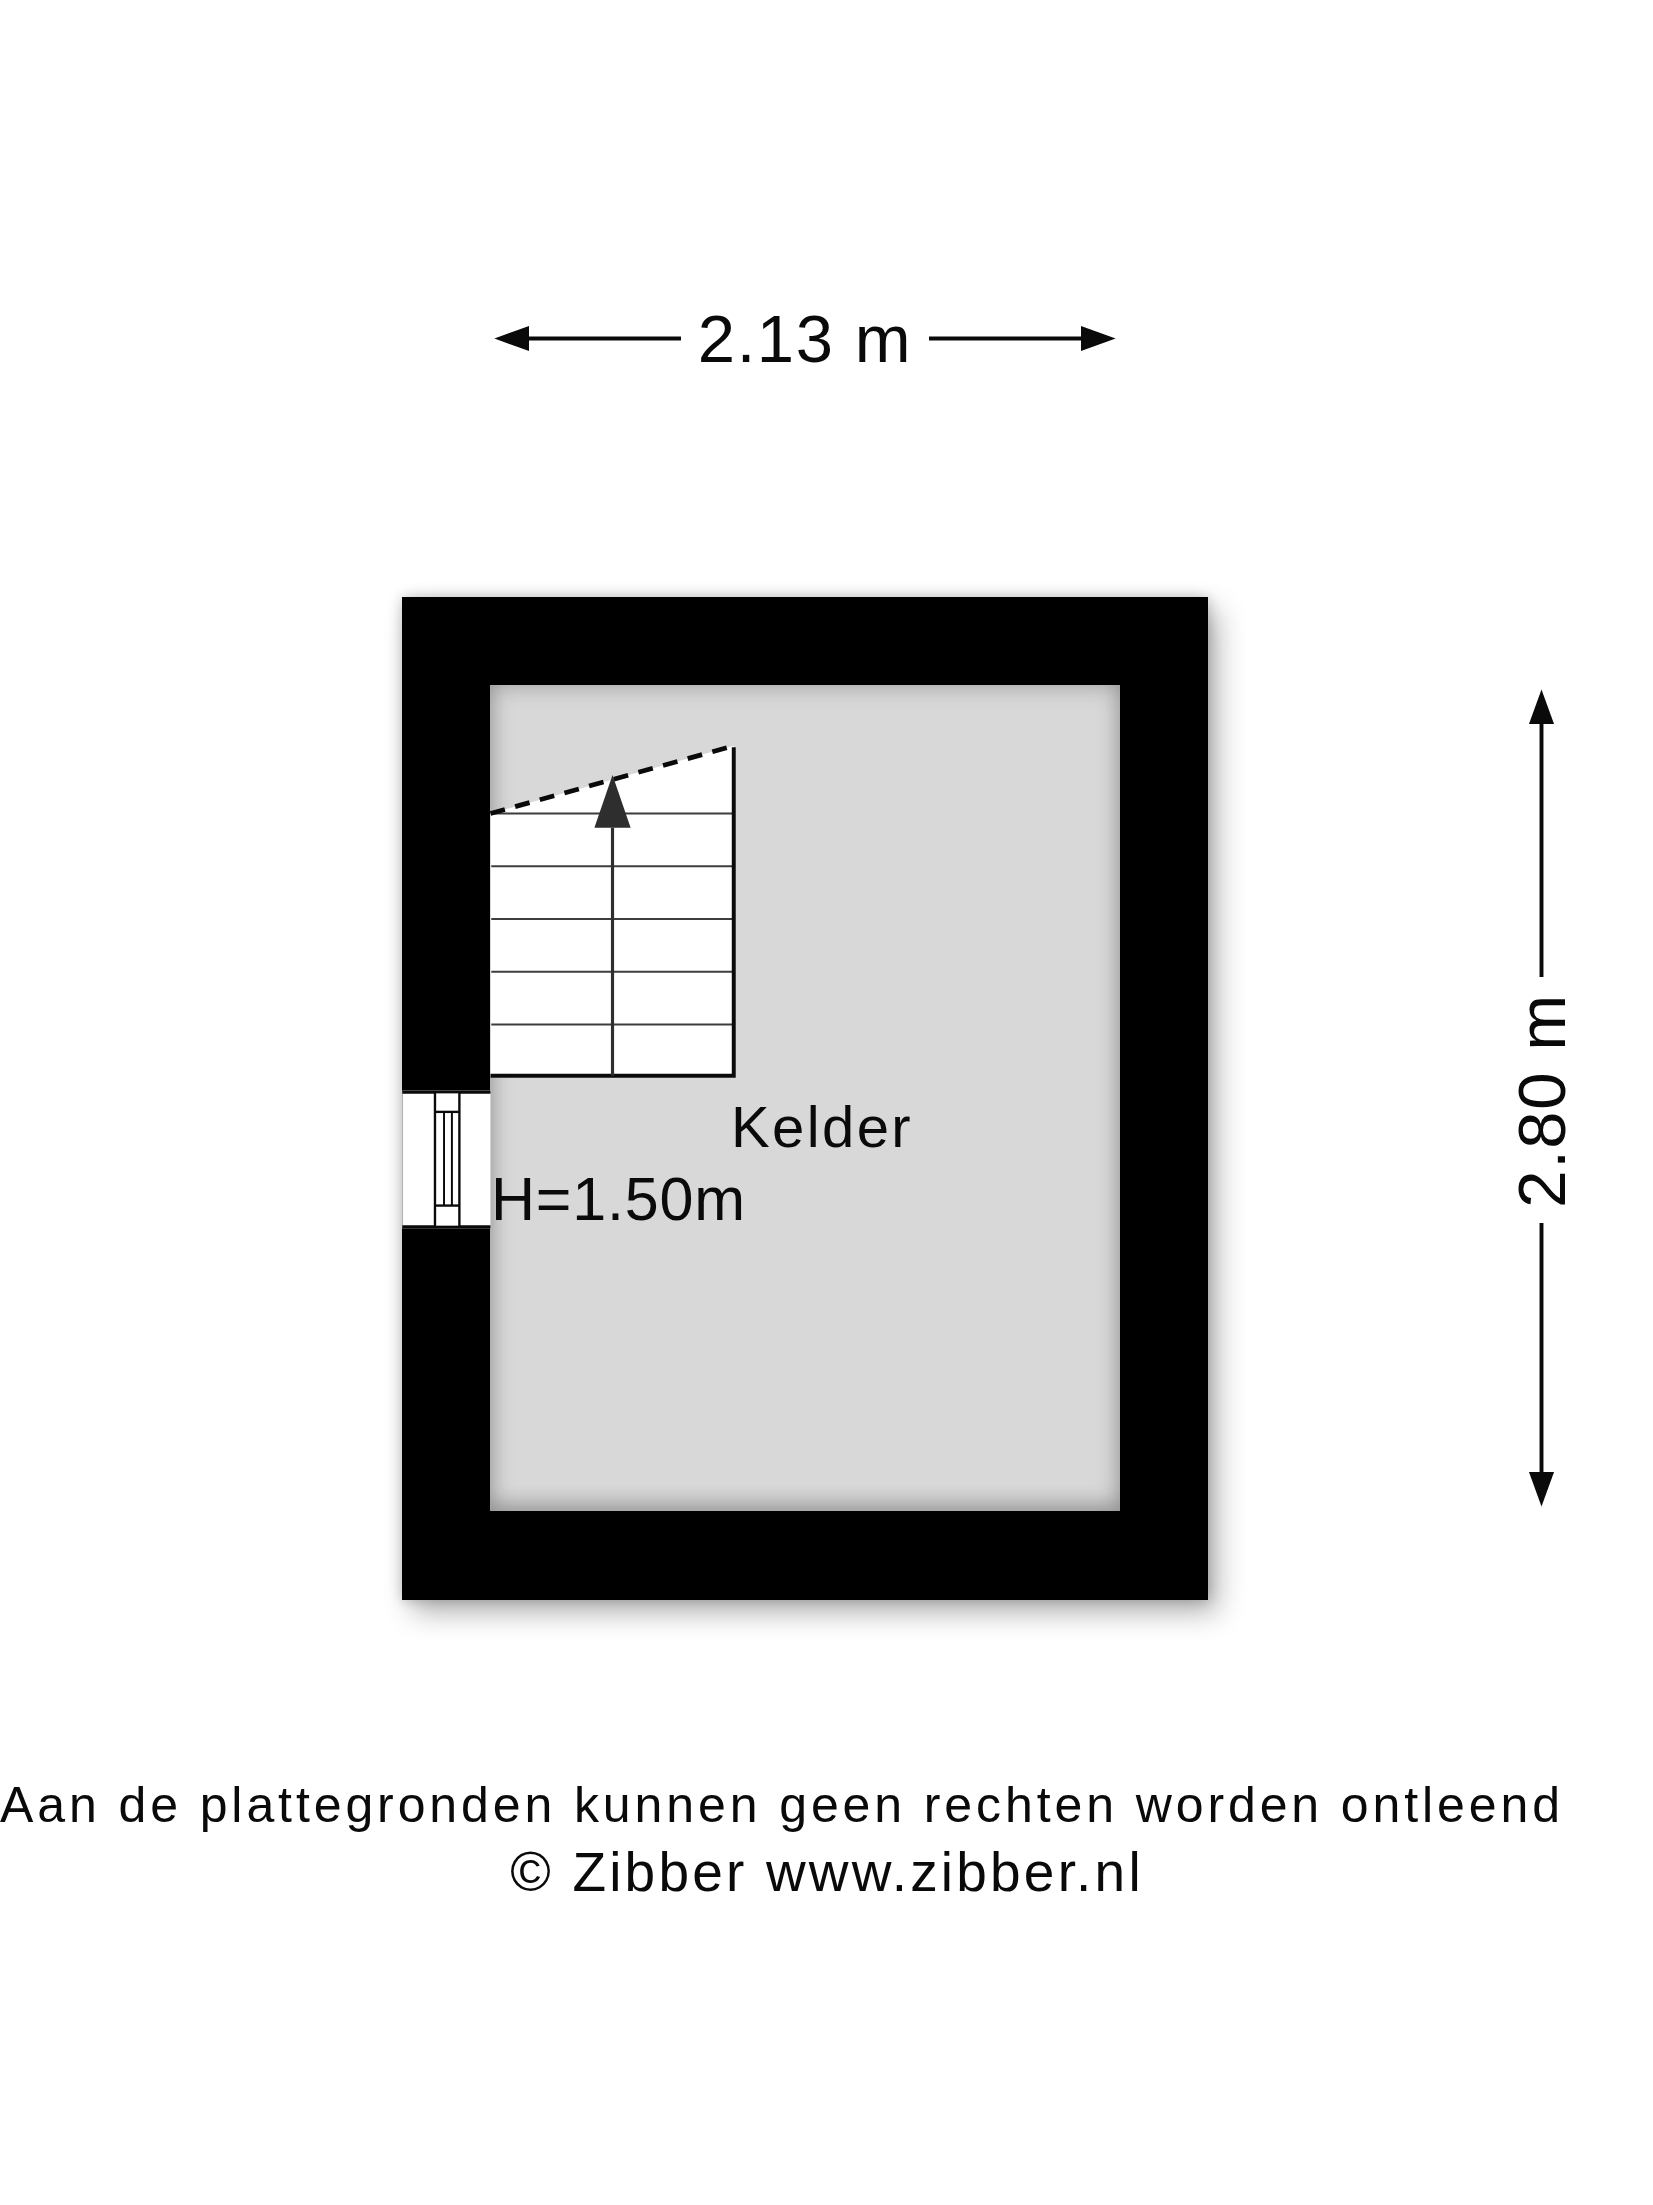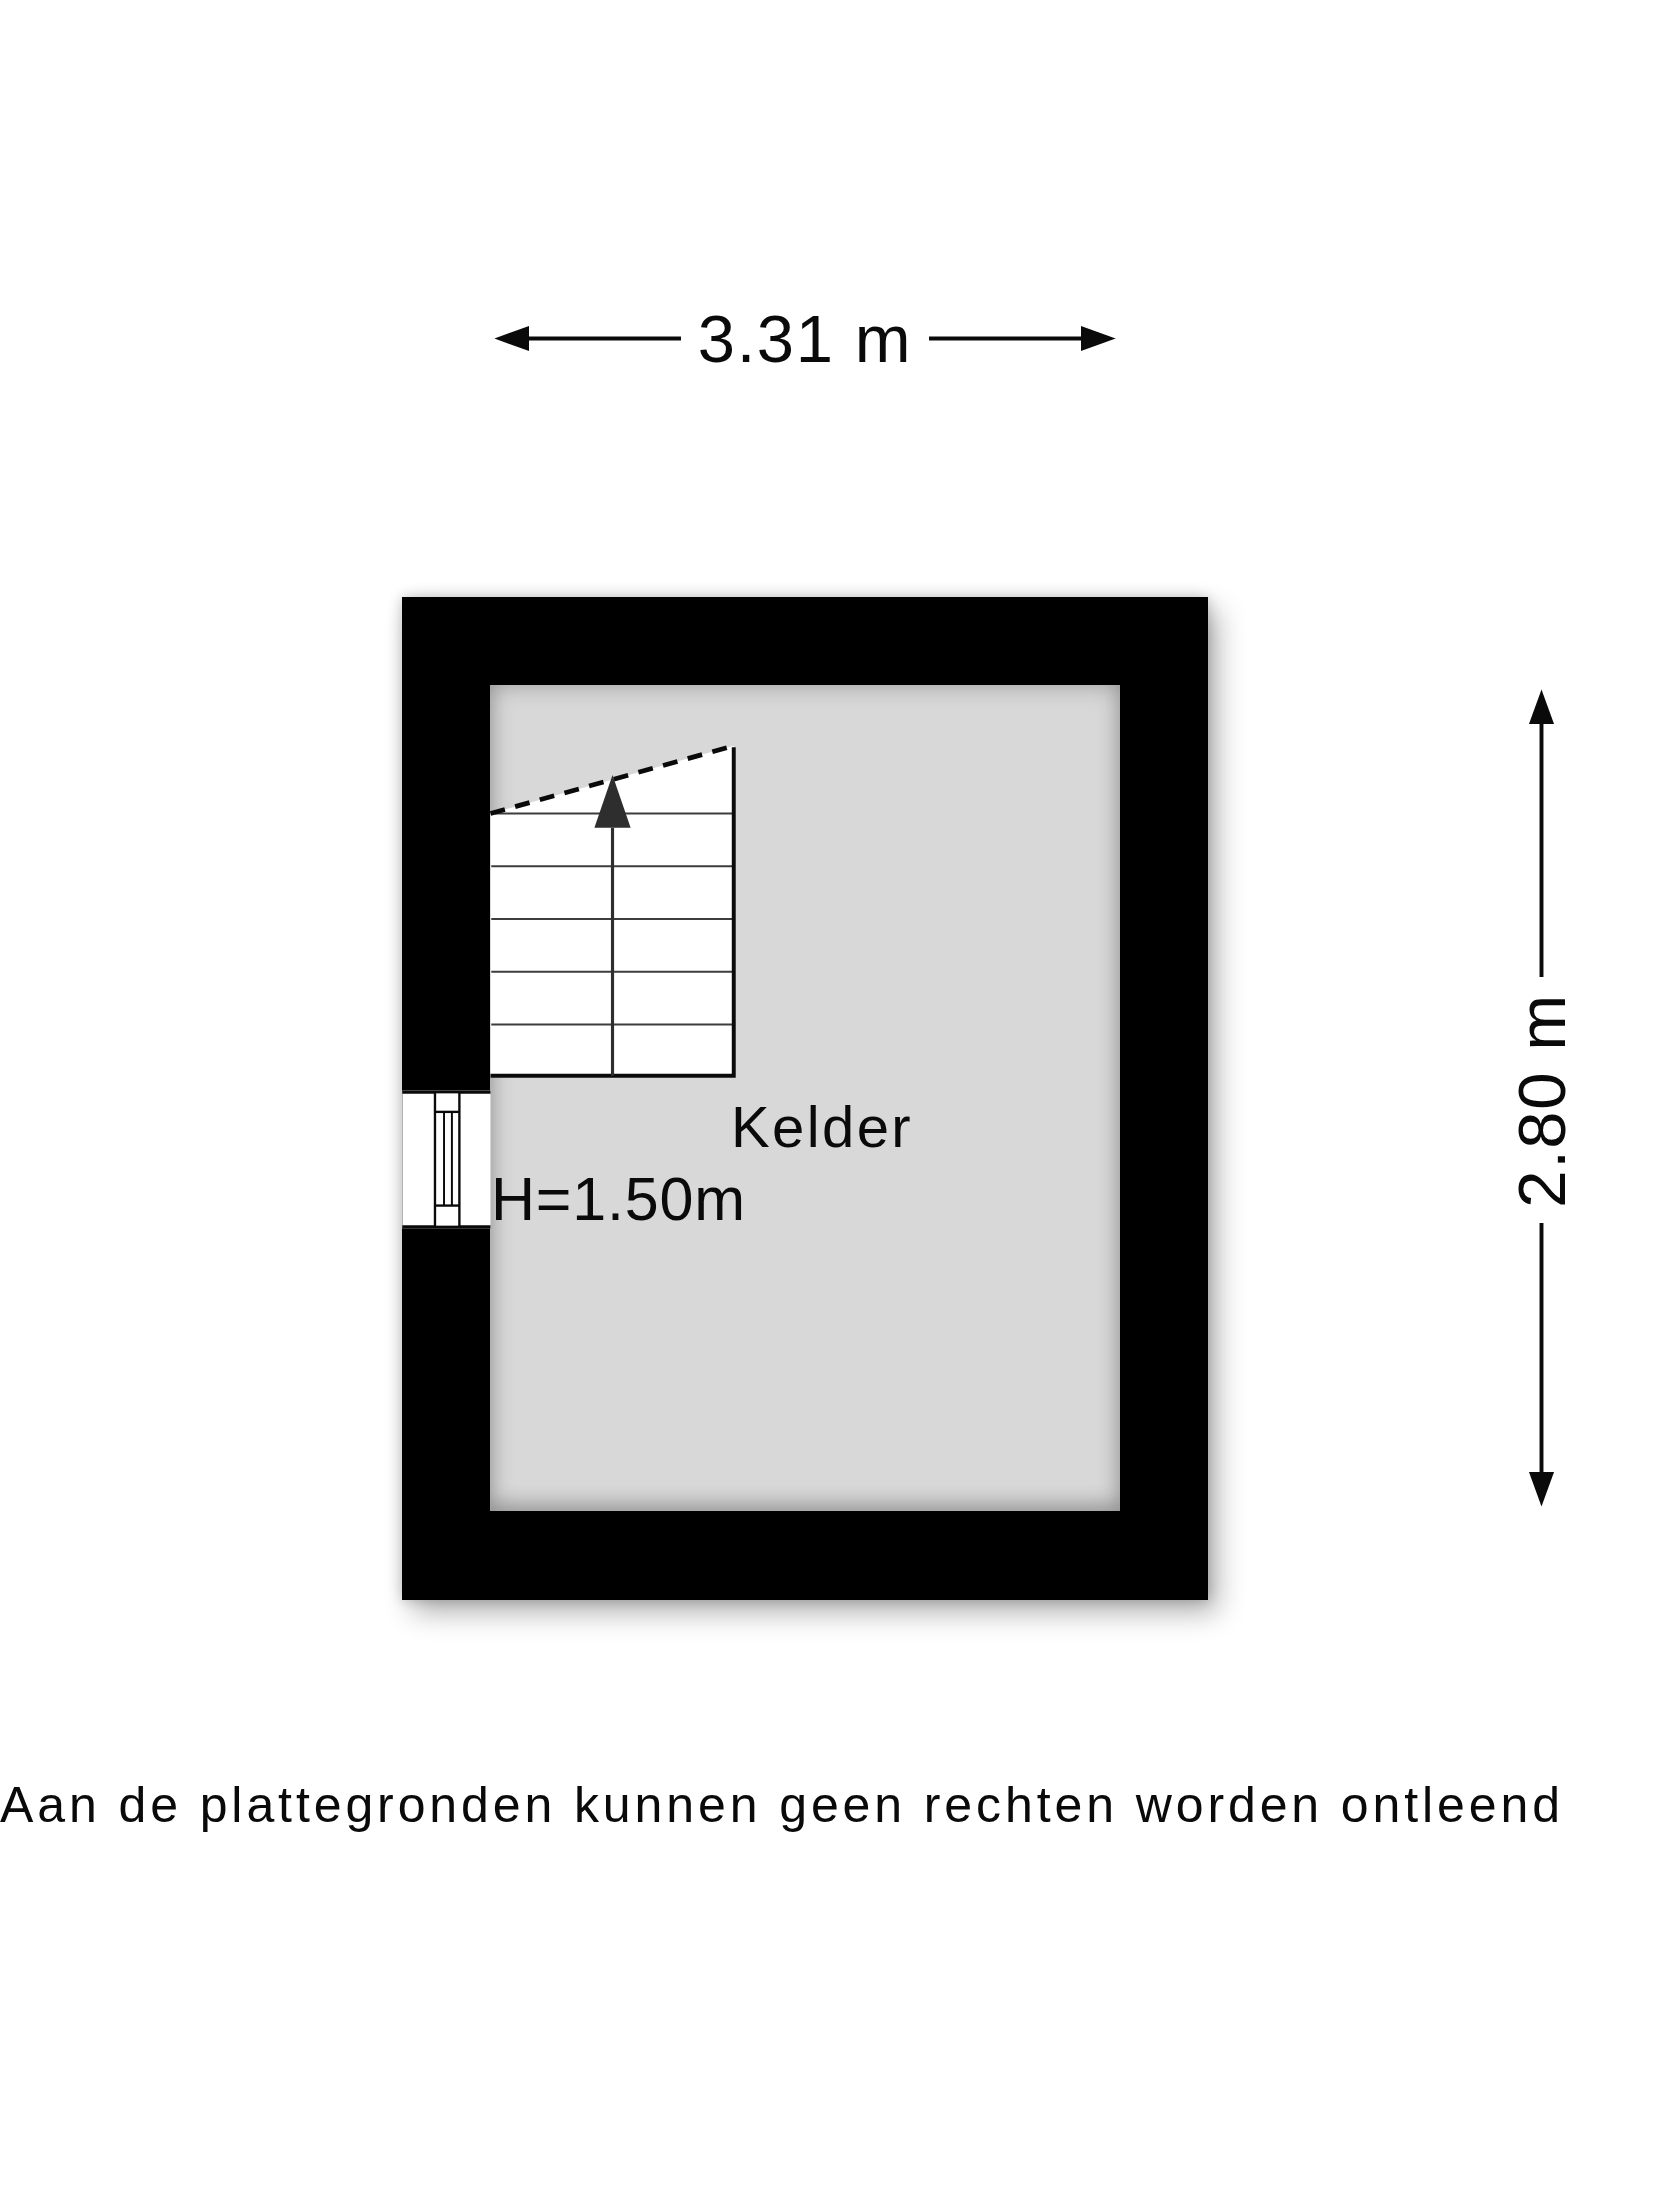--- a/index.html
+++ b/index.html
@@ -82,21 +82,21 @@
 
 <div class="canvas">
 
   <div class="dim-top">
     <svg width="626" height="57" viewBox="0 0 795 72">
       <polygon class="f-ink" points="3,36 47,20 47,52"></polygon>
       <line class="s-ink" x1="44" y1="36" x2="240" y2="36" stroke-width="5"></line>
       <line class="s-ink" x1="555" y1="36" x2="751" y2="36" stroke-width="5"></line>
       <polygon class="f-ink" points="792,36 748,20 748,52"></polygon>
     </svg>
-    <div class="dim-label">3.31 m</div>
+    <div class="dim-label">2.13 m</div>
   </div>
 
   <div class="plan">
     <div class="room-floor"></div>
 
     <svg class="plan-overlay" width="806" height="1003" viewBox="0 0 1023 1274">
 
       <g>
         <polygon points="112,275 421,189 421,610 112,610" fill="var(--stair-fill)"></polygon>
         <line x1="113" y1="275" x2="420" y2="275" stroke="var(--tread-line)" stroke-width="2.5"></line>
@@ -132,15 +132,16 @@
     <svg width="47" height="826" viewBox="0 0 60 1049">
       <polygon class="f-ink" points="30,3 14,47 46,47"></polygon>
       <line class="s-ink" x1="30" y1="44" x2="30" y2="370" stroke-width="5"></line>
       <line class="s-ink" x1="30" y1="684" x2="30" y2="1005" stroke-width="5"></line>
       <polygon class="f-ink" points="30,1046 14,1002 46,1002"></polygon>
     </svg>
     <div class="dim-label">2.80 m</div>
   </div>
 
   <div class="footer-line1">Aan de plattegronden kunnen geen rechten worden ontleend</div>
+  <div class="footer-line2">© Zibber www.zibber.nl</div>
 
 </div>
 
 
 </body></html>

